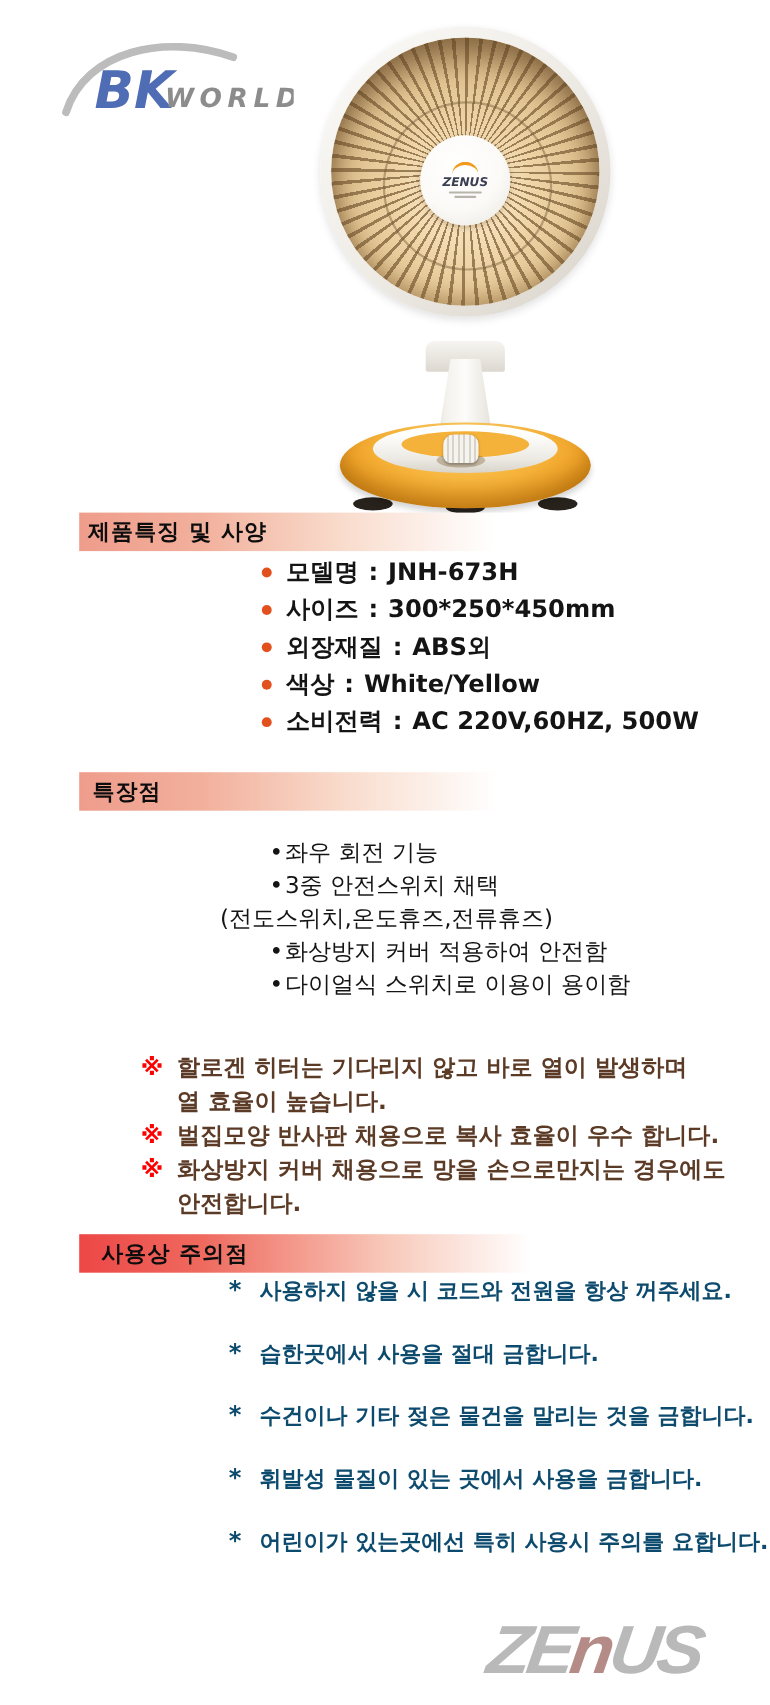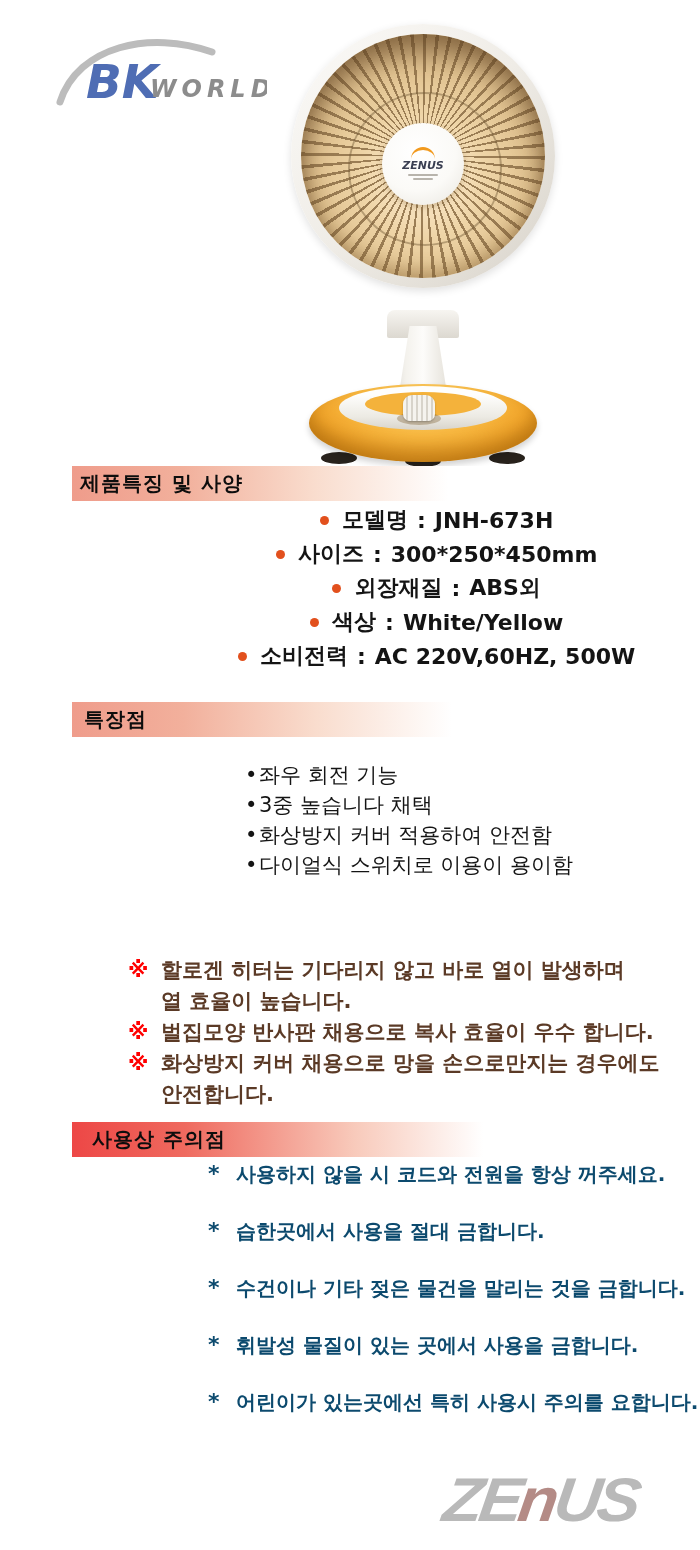--- a/index.html
+++ b/index.html
@@ -56,21 +56,21 @@
   .sec { position:absolute; left:72px; width:494px; height:35px; line-height:35px;
     font-size:20px; font-weight:bold; color:#0d0d0d; letter-spacing:1px; }
   .sec.soft { background:linear-gradient(90deg,#ef9c8b 0%,#f2b09c 22%,#f9dccd 48%,#ffffff 75%); padding-left:8px; }
   .sec.strong { background:linear-gradient(90deg,#ed4746 0%,#ef6a5f 22%,#f8cabb 55%,#ffffff 80%); padding-left:20px; }
   #sec-specs { top:466px; }
   #sec-features { top:702px;padding-left:12px; }
   #sec-caution { top:1122px; }
 
   
   .specs { position:absolute; left:238px; top:503px; }
-  .spec-row { height:34px; display:flex; align-items:center; font-size:22px; font-weight:bold; color:#141414;justify-content:center; }
+  .spec-row { height:34px; display:flex; align-items:center; font-size:22px; font-weight:bold; color:#141414; }
   .spec-bullet { width:9px; height:9px; border-radius:50%; background:#e2501d; margin-right:13px; flex:0 0 auto; }
   .spec-sep { margin:0 9px; }
 
   
   .features { position:absolute; left:200px; top:760px; }
   .feat-row { height:30px; line-height:30px; font-size:21px; font-weight:normal; color:#141414; }
   .feat-row.indent { padding-left:45px; }
   .feat-row .b { display:inline-block; width:14px; }
 
   
@@ -158,21 +158,24 @@
   </div>
 </div>
 
 <div class="sec soft" id="sec-features">특장점</div>
 
 <div class="features">
   <div class="feat-row indent">
     <span class="b">•</span><span>좌우 회전 기능</span>
   </div>
   <div class="feat-row indent">
-    <span class="b">•</span><span>3중 높습니다 채택</span>
+    <span class="b">•</span><span>3중 안전스위치 채택</span>
+  </div>
+  <div class="feat-row">
+    <span>(전도스위치,온도휴즈,전류휴즈)</span>
   </div>
   <div class="feat-row indent">
     <span class="b">•</span><span>화상방지 커버 적용하여 안전함</span>
   </div>
   <div class="feat-row indent">
     <span class="b">•</span><span>다이얼식 스위치로 이용이 용이함</span>
   </div>
 </div>
 
 <div class="notes">

